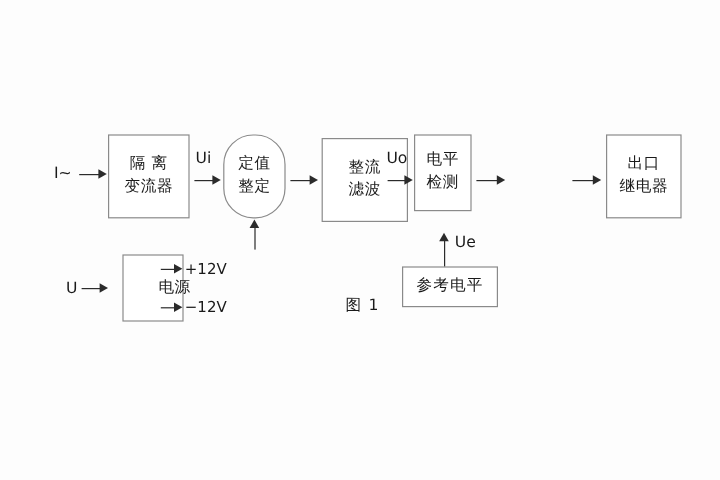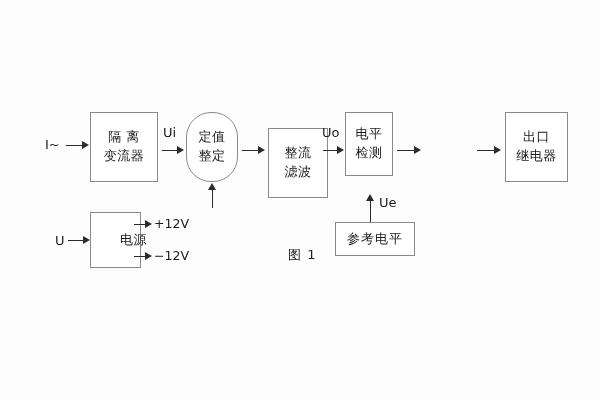--- a/index.html
+++ b/index.html
@@ -105,21 +105,21 @@
   <div class="arrow-r" style="left:177px; top:146px;"></div>
 
   <div class="box" style="left:186px; top:112px; width:52px; height:70px;border-radius:25px;">
     <span class="ln">定值</span>
     <span class="ln">整定</span>
   </div>
 
   <div class="hline" style="left:242px; top:150px; width:17px;"></div>
   <div class="arrow-r" style="left:258px; top:146px;"></div>
 
-  <div class="box" style="left:268px; top:128px; width:60px; height:70px;">
+  <div class="box" style="left:268px; top:115px; width:72px; height:70px;">
     <span class="ln">整流</span>
     <span class="ln">滤波</span>
   </div>
 
   <div class="lbl" style="left:322px; top:126px;">Uo</div>
   <div class="hline" style="left:323px; top:150px; width:15px;"></div>
   <div class="arrow-r" style="left:337px; top:146px;"></div>
 
   <div class="box" style="left:345px; top:112px; width:48px; height:64px;align-items:center;">
     <span class="ln">电平</span>
@@ -135,21 +135,21 @@
 
   <div class="box" style="left:505px; top:112px; width:63px; height:70px;">
     <span class="ln">出口</span>
     <span class="ln">继电器</span>
   </div>
 
   <div class="lbl" style="left:55px; top:234px;">U</div>
   <div class="hline" style="left:68px; top:240px; width:16px;"></div>
   <div class="arrow-r" style="left:83px; top:236px;"></div>
 
-  <div class="box" style="left:90px; top:212px; width:51px; height:56px;padding-left:36px;">
+  <div class="box" style="left:102px; top:212px; width:51px; height:56px;padding-left:36px;">
     <span class="ln">电源</span>
   </div>
 
   <div class="hline" style="left:134px; top:224px; width:12px;"></div>
   <div class="arrow-r" style="left:145px; top:220px;"></div>
   <div class="lbl small" style="left:154px; top:218px;">+12V</div>
 
   <div class="hline" style="left:134px; top:256px; width:12px;"></div>
   <div class="arrow-r" style="left:145px; top:252px;"></div>
   <div class="lbl small" style="left:154px; top:250px;">−12V</div>

